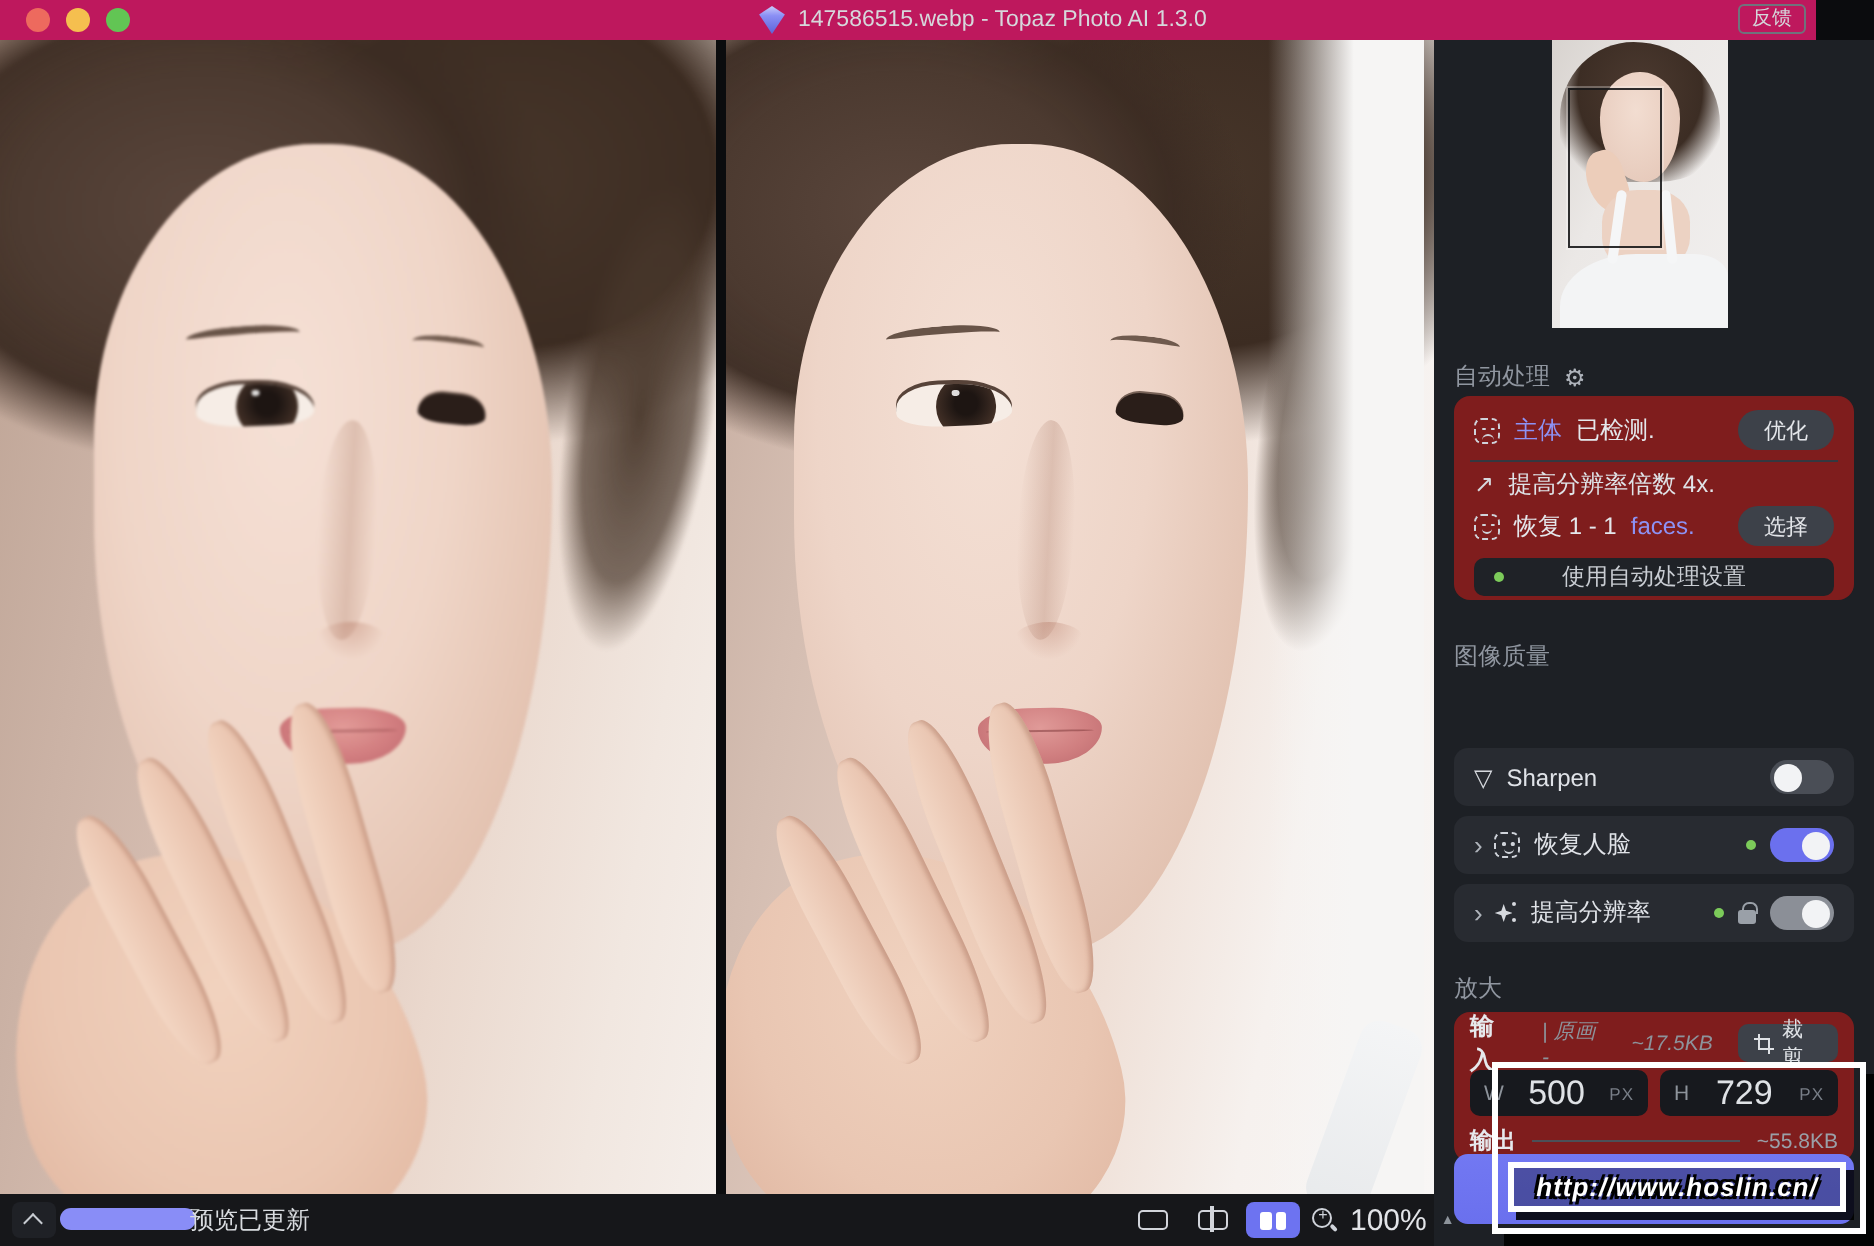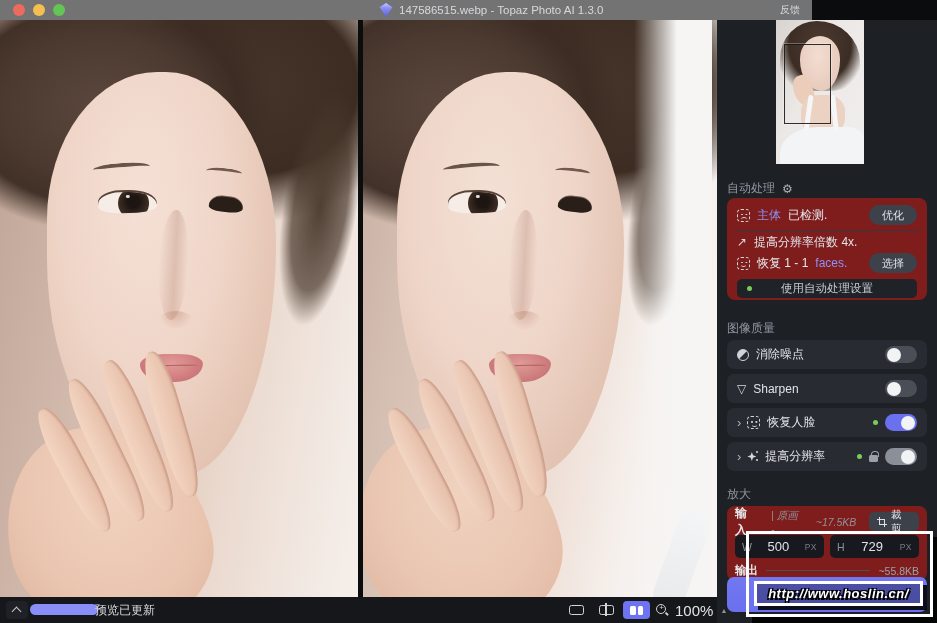--- a/index.html
+++ b/index.html
@@ -1,21 +1,21 @@
 <!DOCTYPE html>
 <html><head>
 <meta charset="utf-8">
 <style>
   * { margin:0; padding:0; box-sizing:border-box; }
   html,body { background:#000; }
   body { font-family:"Liberation Sans","DejaVu Sans",sans-serif; -webkit-font-smoothing:antialiased; }
   .window { position:relative; width:937px; height:623px; background:#0b0c0e; overflow:hidden; }
 
   
-  .titlebar { position:absolute; left:0; top:0; width:812px; height:20px; background:#737373; }
+  .titlebar { position:absolute; left:0; top:0; width:908px; height:20px; background:#be185d; }
   .lights { position:absolute; left:13px; top:4px; display:flex; gap:8px; }
   .light { width:12px; height:12px; border-radius:50%; }
   .light.red { background:#ed6a5e; } .light.yellow { background:#f5bf4f; } .light.green { background:#62c554; }
   .app-icon { position:absolute; left:379px; top:3px; width:14px; height:14px; }
   .app-icon .gem { position:absolute; inset:0; clip-path:polygon(50% 0,96% 30%,50% 100%,4% 30%);
     background:linear-gradient(180deg,#c9ccfa 0%,#8a8ff5 35%,#5d63d8 100%); }
   .win-title { position:absolute; left:399px; top:0; height:20px; line-height:20px; font-size:11.5px; color:#d6d8dc; }
   .feedback-btn { position:absolute; right:5px; top:2px; height:15px; padding:0 6px; border:1px solid #6f737c;
     border-radius:3px; color:#d4d7db; font-size:10px; line-height:13px; background:transparent; }
 
@@ -132,21 +132,21 @@
   .crop-btn { margin-left:auto; height:19px; padding:0 8px; background:#3d4149; border-radius:5px;
     display:flex; align-items:center; gap:5px; color:#dfe2e6; font-size:10.5px; }
   .crop-ic { position:relative; width:9px; height:9px; }
   .crop-ic::before { content:""; position:absolute; left:2px; top:0; width:7px; height:7px;
     border-left:1.4px solid #dfe2e6; border-bottom:1.4px solid #dfe2e6; }
   .crop-ic::after { content:""; position:absolute; left:0; top:2px; width:7px; height:7px;
     border-top:1.4px solid #dfe2e6; border-right:1.4px solid #dfe2e6; }
   .wh-row { display:flex; gap:6px; margin-top:4px; height:23px; }
   .dim-field { flex:1; background:#17191e; border-radius:5px; display:flex; align-items:center; padding:0 7px; }
   .dim-label { color:#8d939b; font-size:10.5px; }
-  .dim-value { flex:1; text-align:center; color:#dfe2e6; font-size:13px; }
+  .dim-value { flex:1; text-align:center; color:#dfe2e6; font-size:17px; }
   .dim-unit { color:#787e87; font-size:8.5px; letter-spacing:.5px; }
   .out-row { display:flex; align-items:center; margin-top:6px; height:13px; }
   .out-label { font-weight:bold; color:#e6e8ec; font-size:11.5px; }
   .out-line { flex:1; height:1px; background:#4b5058; margin:0 8px; }
   .out-size { color:#9aa0a8; font-size:10.5px; }
 
   .save-btn { position:absolute; left:10px; top:557px; width:200px; height:35px; border-radius:7px;
     background:linear-gradient(#7278f2,#6a70ee); }
 
   
@@ -303,29 +303,20 @@
       <div class="apply-bar">
         <span class="green-dot"></span>
         <span>使用自动处理设置</span>
       </div>
     </div>
 
     <div class="side-label label-quality">
       <span>图像质量</span>
     </div>
 
-    <div class="qrow q0">
-      <span class="noise-ic"></span>
-      <span>消除噪点</span>
-      <span class="tail">
-          <span class="toggle">
-            <span class="knob"></span>
-          </span>
-        </span>
-    </div>
 
     <div class="qrow q1">
       <span class="sharpen-glyph">▽</span>
       <span>Sharpen</span>
       <span class="tail">
           <span class="toggle">
             <span class="knob"></span>
           </span>
         </span>
     </div>

